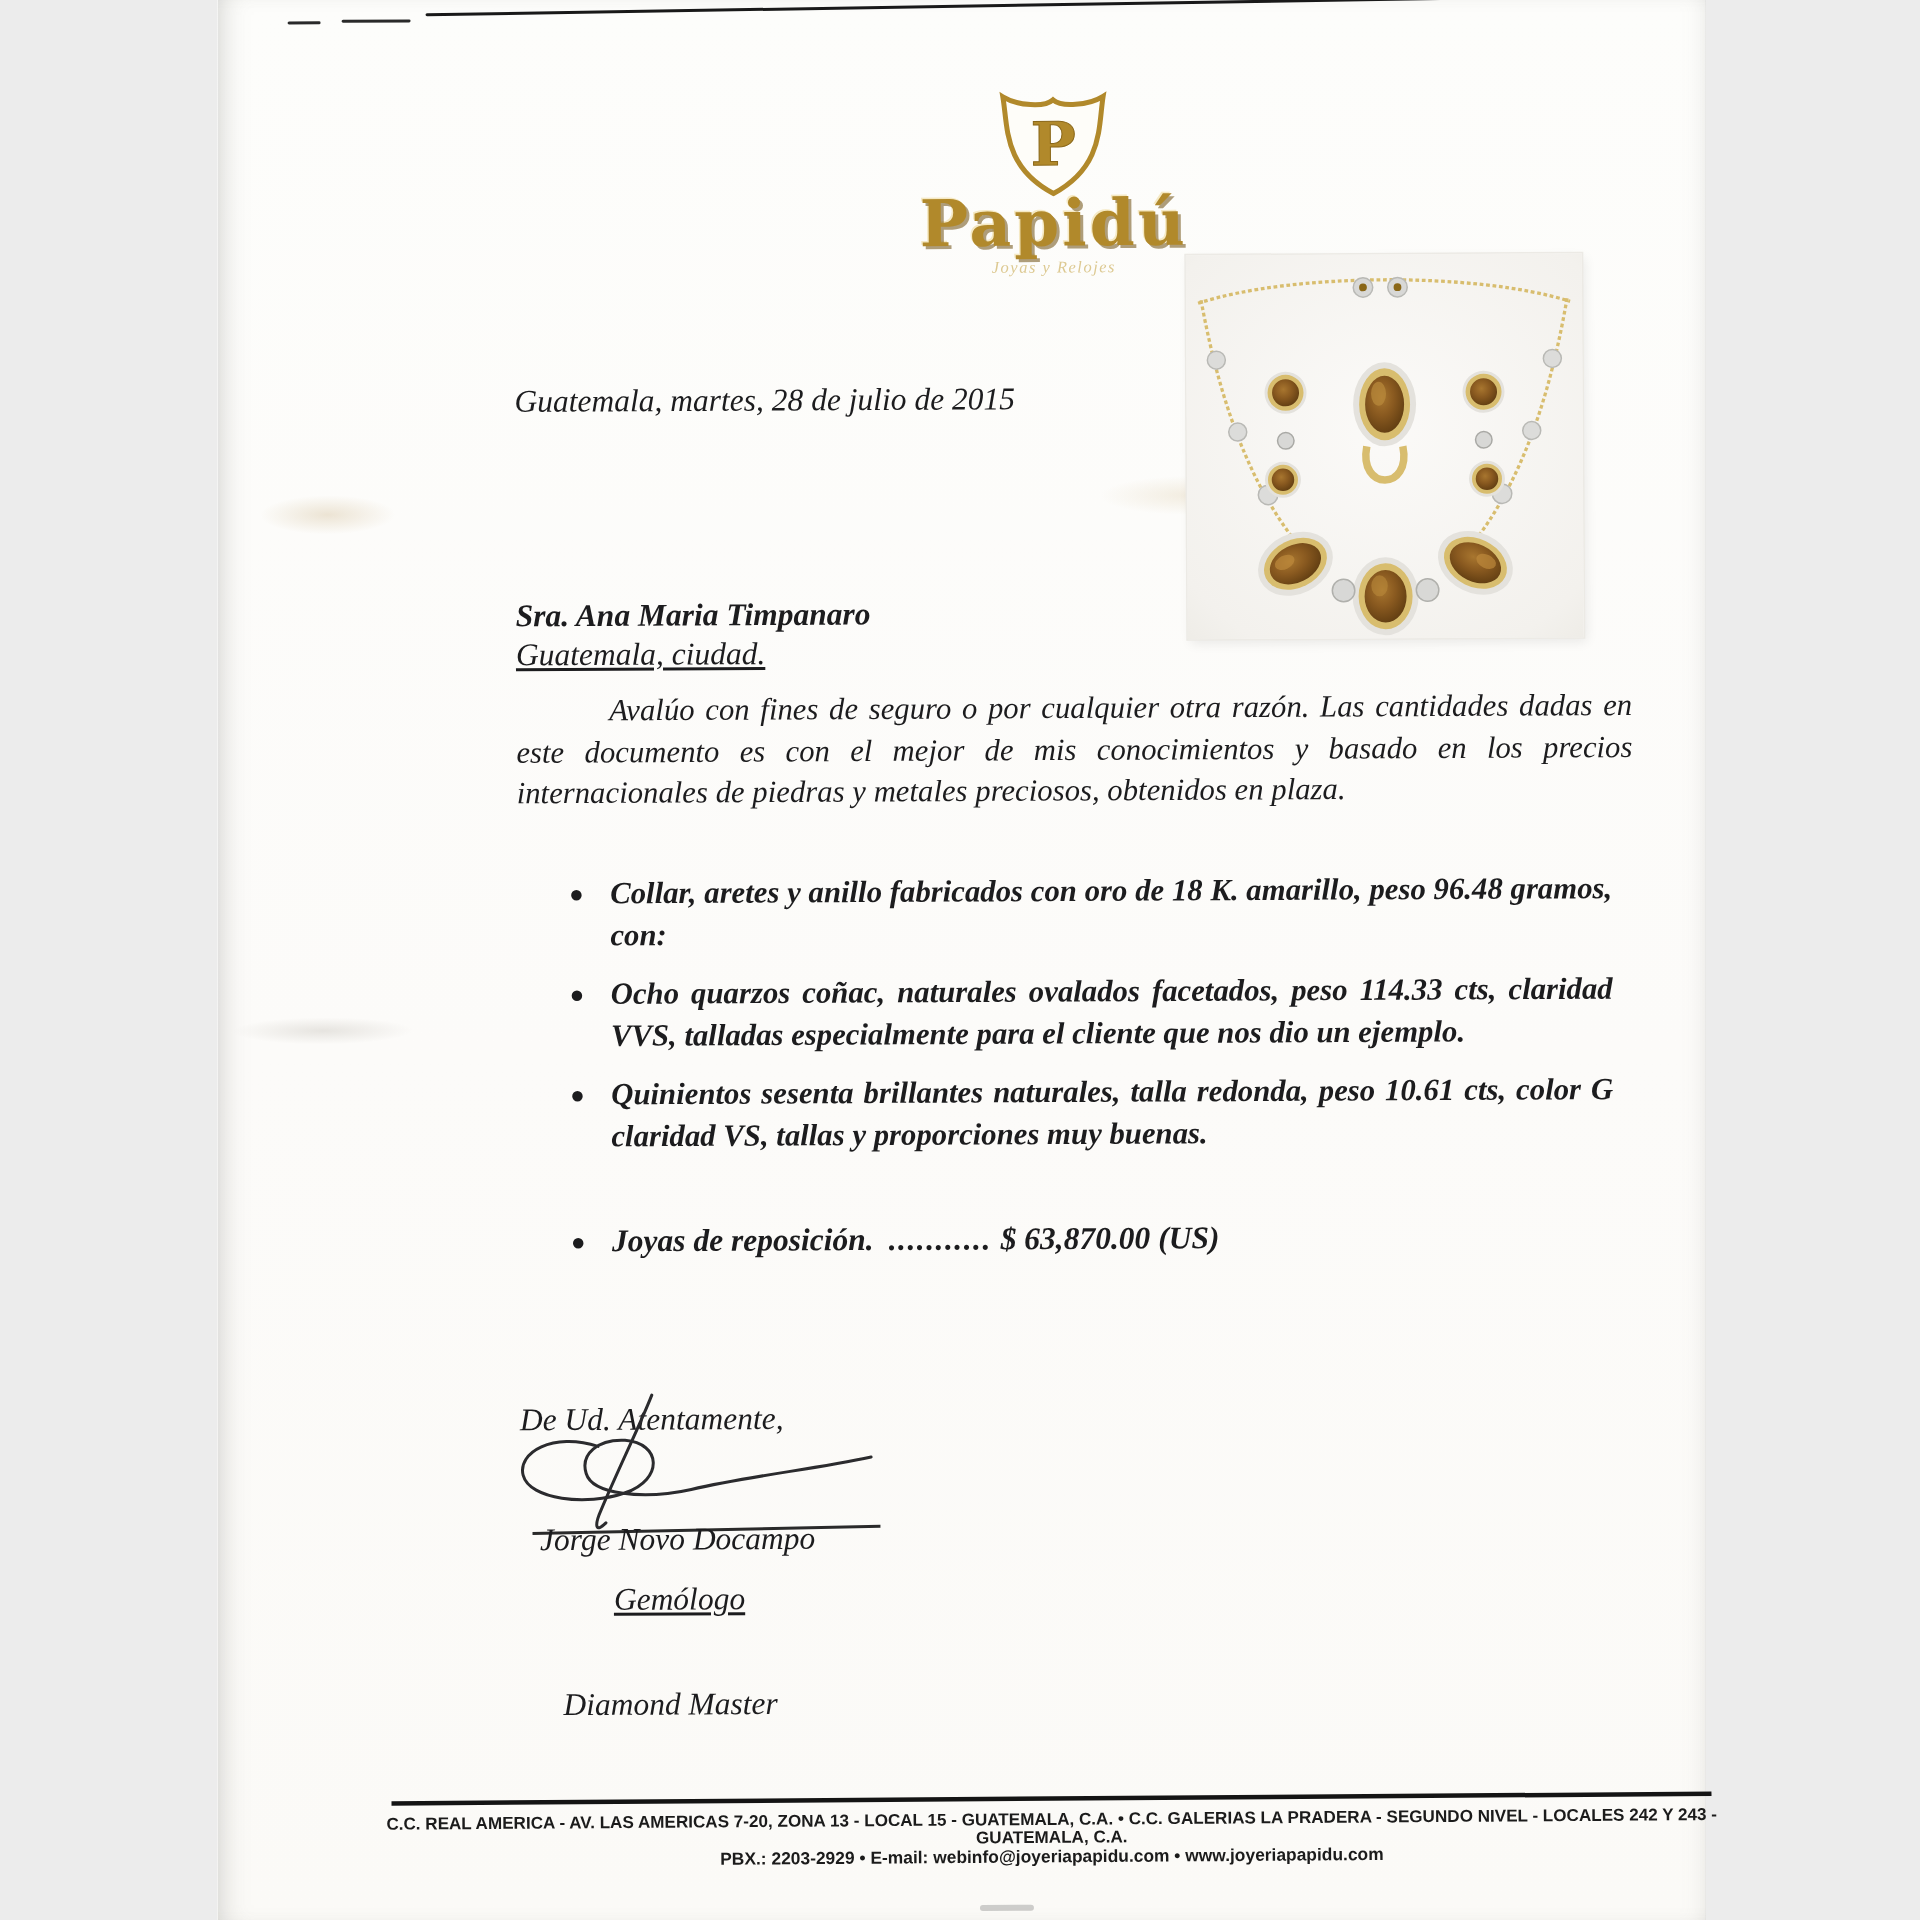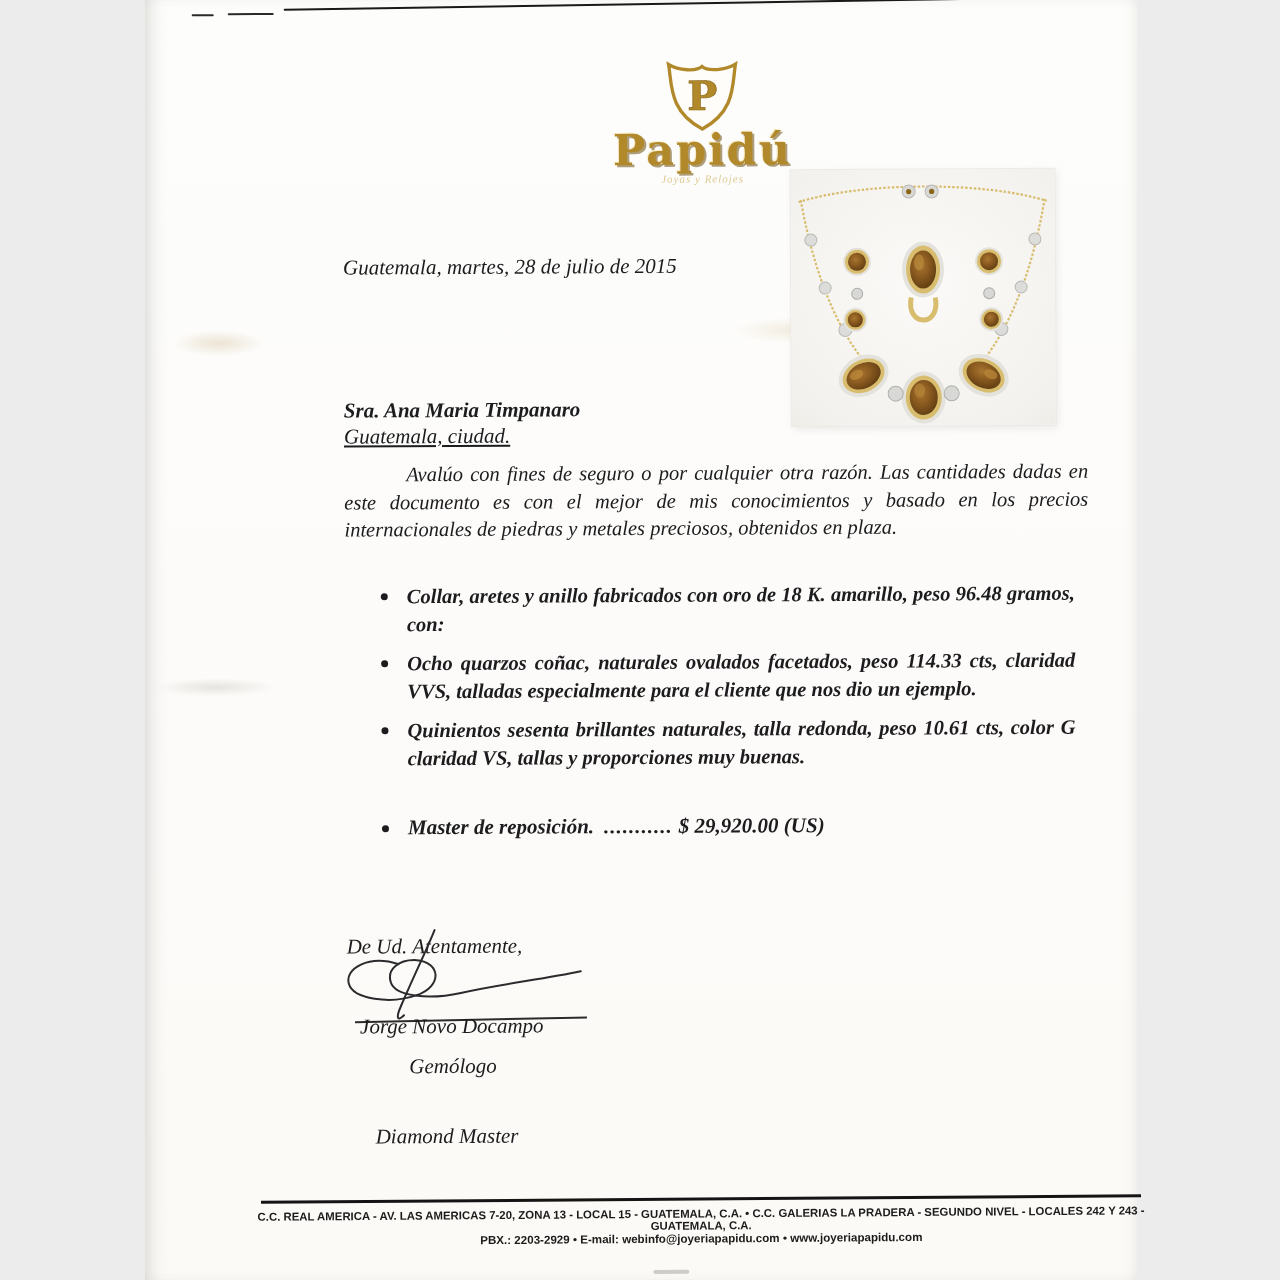--- a/index.html
+++ b/index.html
@@ -52,21 +52,21 @@
     text-align:justify;margin-bottom:11px;
   }
   ul.bullets li::before{content:'';position:absolute;left:-26px;top:11px;width:7px;height:7px;border-radius:50%;background:#1c1c1e;}
   .valuation{left:262px;top:813px;font-weight:bold;font-size:21px;}
   .valuation::before{content:'';position:absolute;left:-26px;top:11px;width:7px;height:7px;border-radius:50%;background:#1c1c1e;}
   .valuation .dots{letter-spacing:1px;margin:0 6px 0 10px;}
   .closing{left:200px;top:932px;}
   .signature{position:absolute;left:190px;top:925px;}
   .sig-rule{position:absolute;left:208px;top:1018px;width:232px;height:2px;background:#2a2a2a;transform:rotate(-0.9deg);}
   .signer-name{left:213px;top:1012px;}
-  .signer-title1{left:262px;top:1052px;}
+  .signer-title1{left:262px;top:1052px;text-decoration:underline;}
   .signer-title2{left:228px;top:1122px;}
 
   
   .footer{position:absolute;left:0;top:0;width:992px;height:1280px;transform:rotate(-0.42deg);transform-origin:50% 1200px;}
   .footer-rule{position:absolute;left:116px;top:1198px;width:880px;height:3px;background:#141414;}
   .footer-line{
     position:absolute;left:96px;width:920px;text-align:center;
     font-family:"Liberation Sans", sans-serif;font-weight:bold;
     color:#1b1b1b;letter-spacing:0;
   }
@@ -190,21 +190,21 @@
 
     <div class="t intro">Avalúo con fines de seguro o por cualquier otra razón. Las cantidades dadas en este documento es con el mejor de mis conocimientos y basado en los precios internacionales de piedras y metales preciosos, obtenidos en plaza.</div>
 
     <ul class="bullets">
       <li>Collar, aretes y anillo  fabricados con oro  de 18 K.  amarillo, peso 96.48 gramos, con:</li>
       <li>Ocho quarzos coñac, naturales ovalados facetados, peso 114.33 cts, claridad VVS, talladas especialmente para el cliente que nos dio un ejemplo.</li>
       <li>Quinientos sesenta brillantes naturales, talla redonda, peso 10.61 cts, color G claridad VS, tallas y proporciones muy buenas.</li>
     </ul>
 
     <div class="t valuation">
-      <span>Master de reposición.</span><span class="dots">...........</span><span>$ 29,920.00 (US)</span>
+      <span>Joyas de reposición.</span><span class="dots">...........</span><span>$ 63,870.00 (US)</span>
     </div>
 
     <div class="t closing">De Ud. Atentamente,</div>
 
     <svg class="signature" width="270" height="100" viewBox="0 0 270 100">
       <g fill="none" stroke="#2b2b2e" stroke-width="2" stroke-linecap="round">
         <path d="M98,4 C90,24 76,52 64,80 C59,91 60,96 67,89"></path>
         <path d="M62,38 C32,28 8,42 12,57 C16,73 54,78 80,69 C106,60 104,36 80,34 C62,33 50,43 54,56 C58,70 92,74 124,67 C164,58 206,54 244,46"></path>
       </g>
     </svg>

